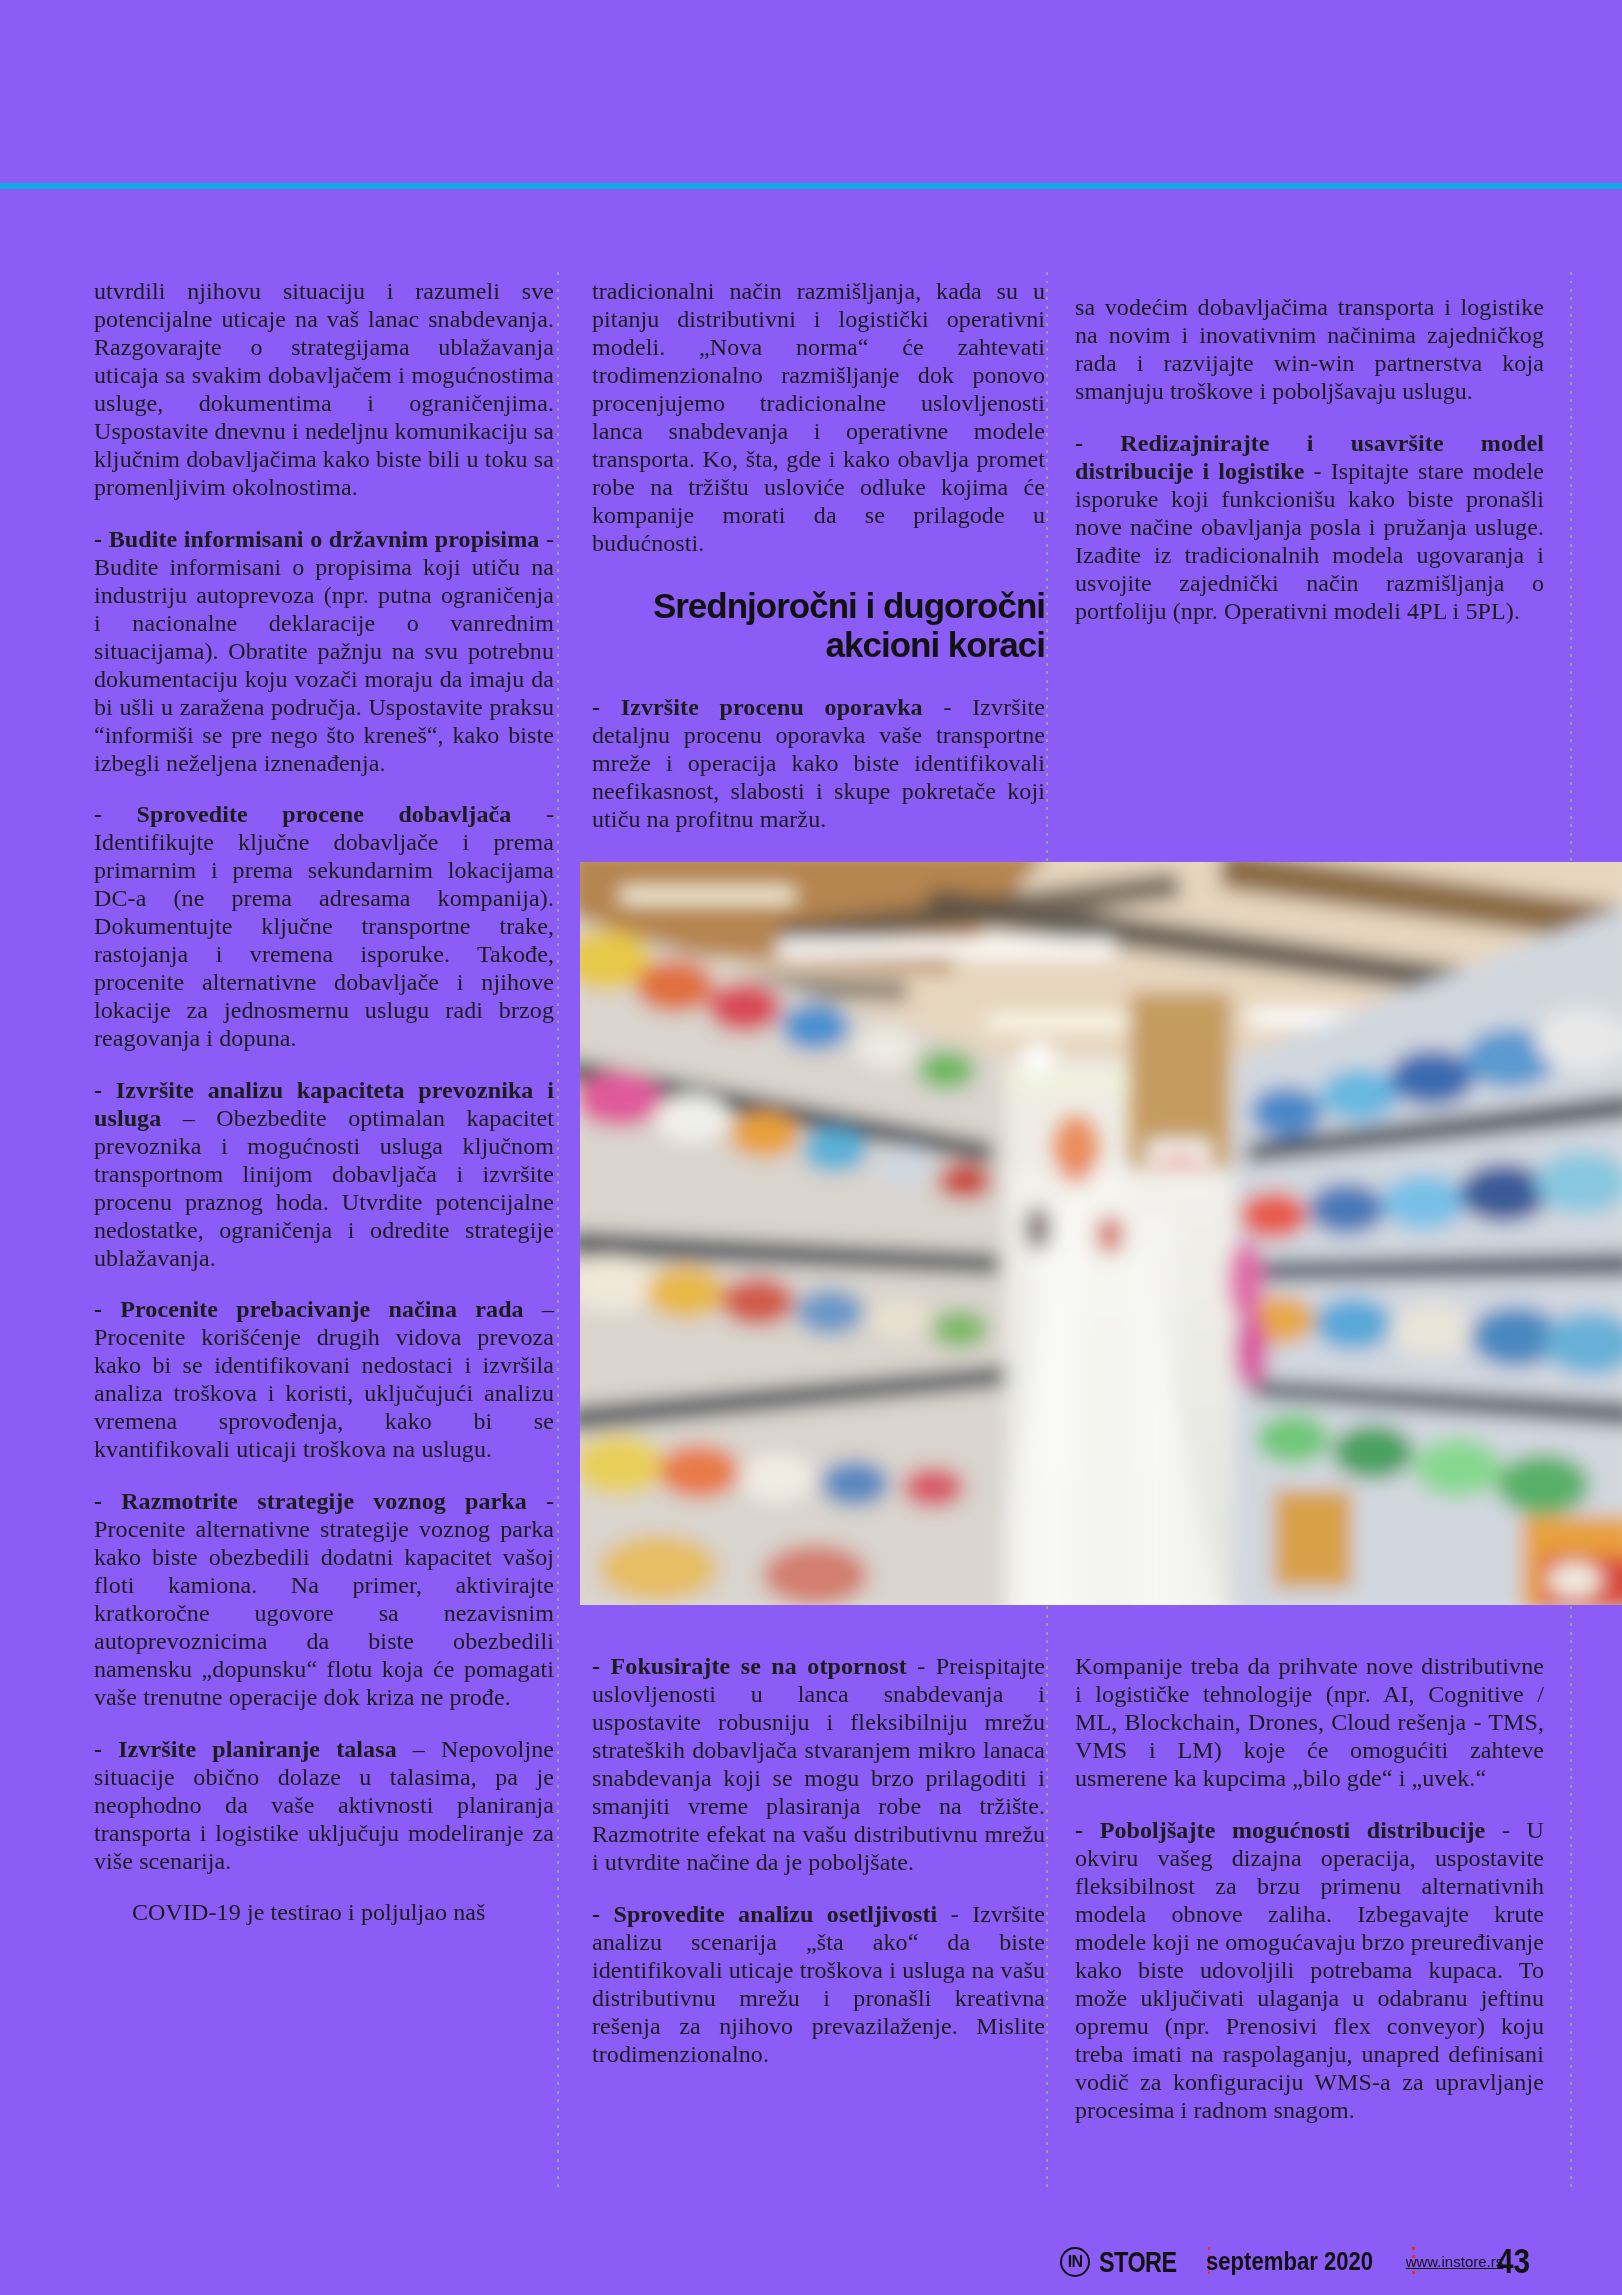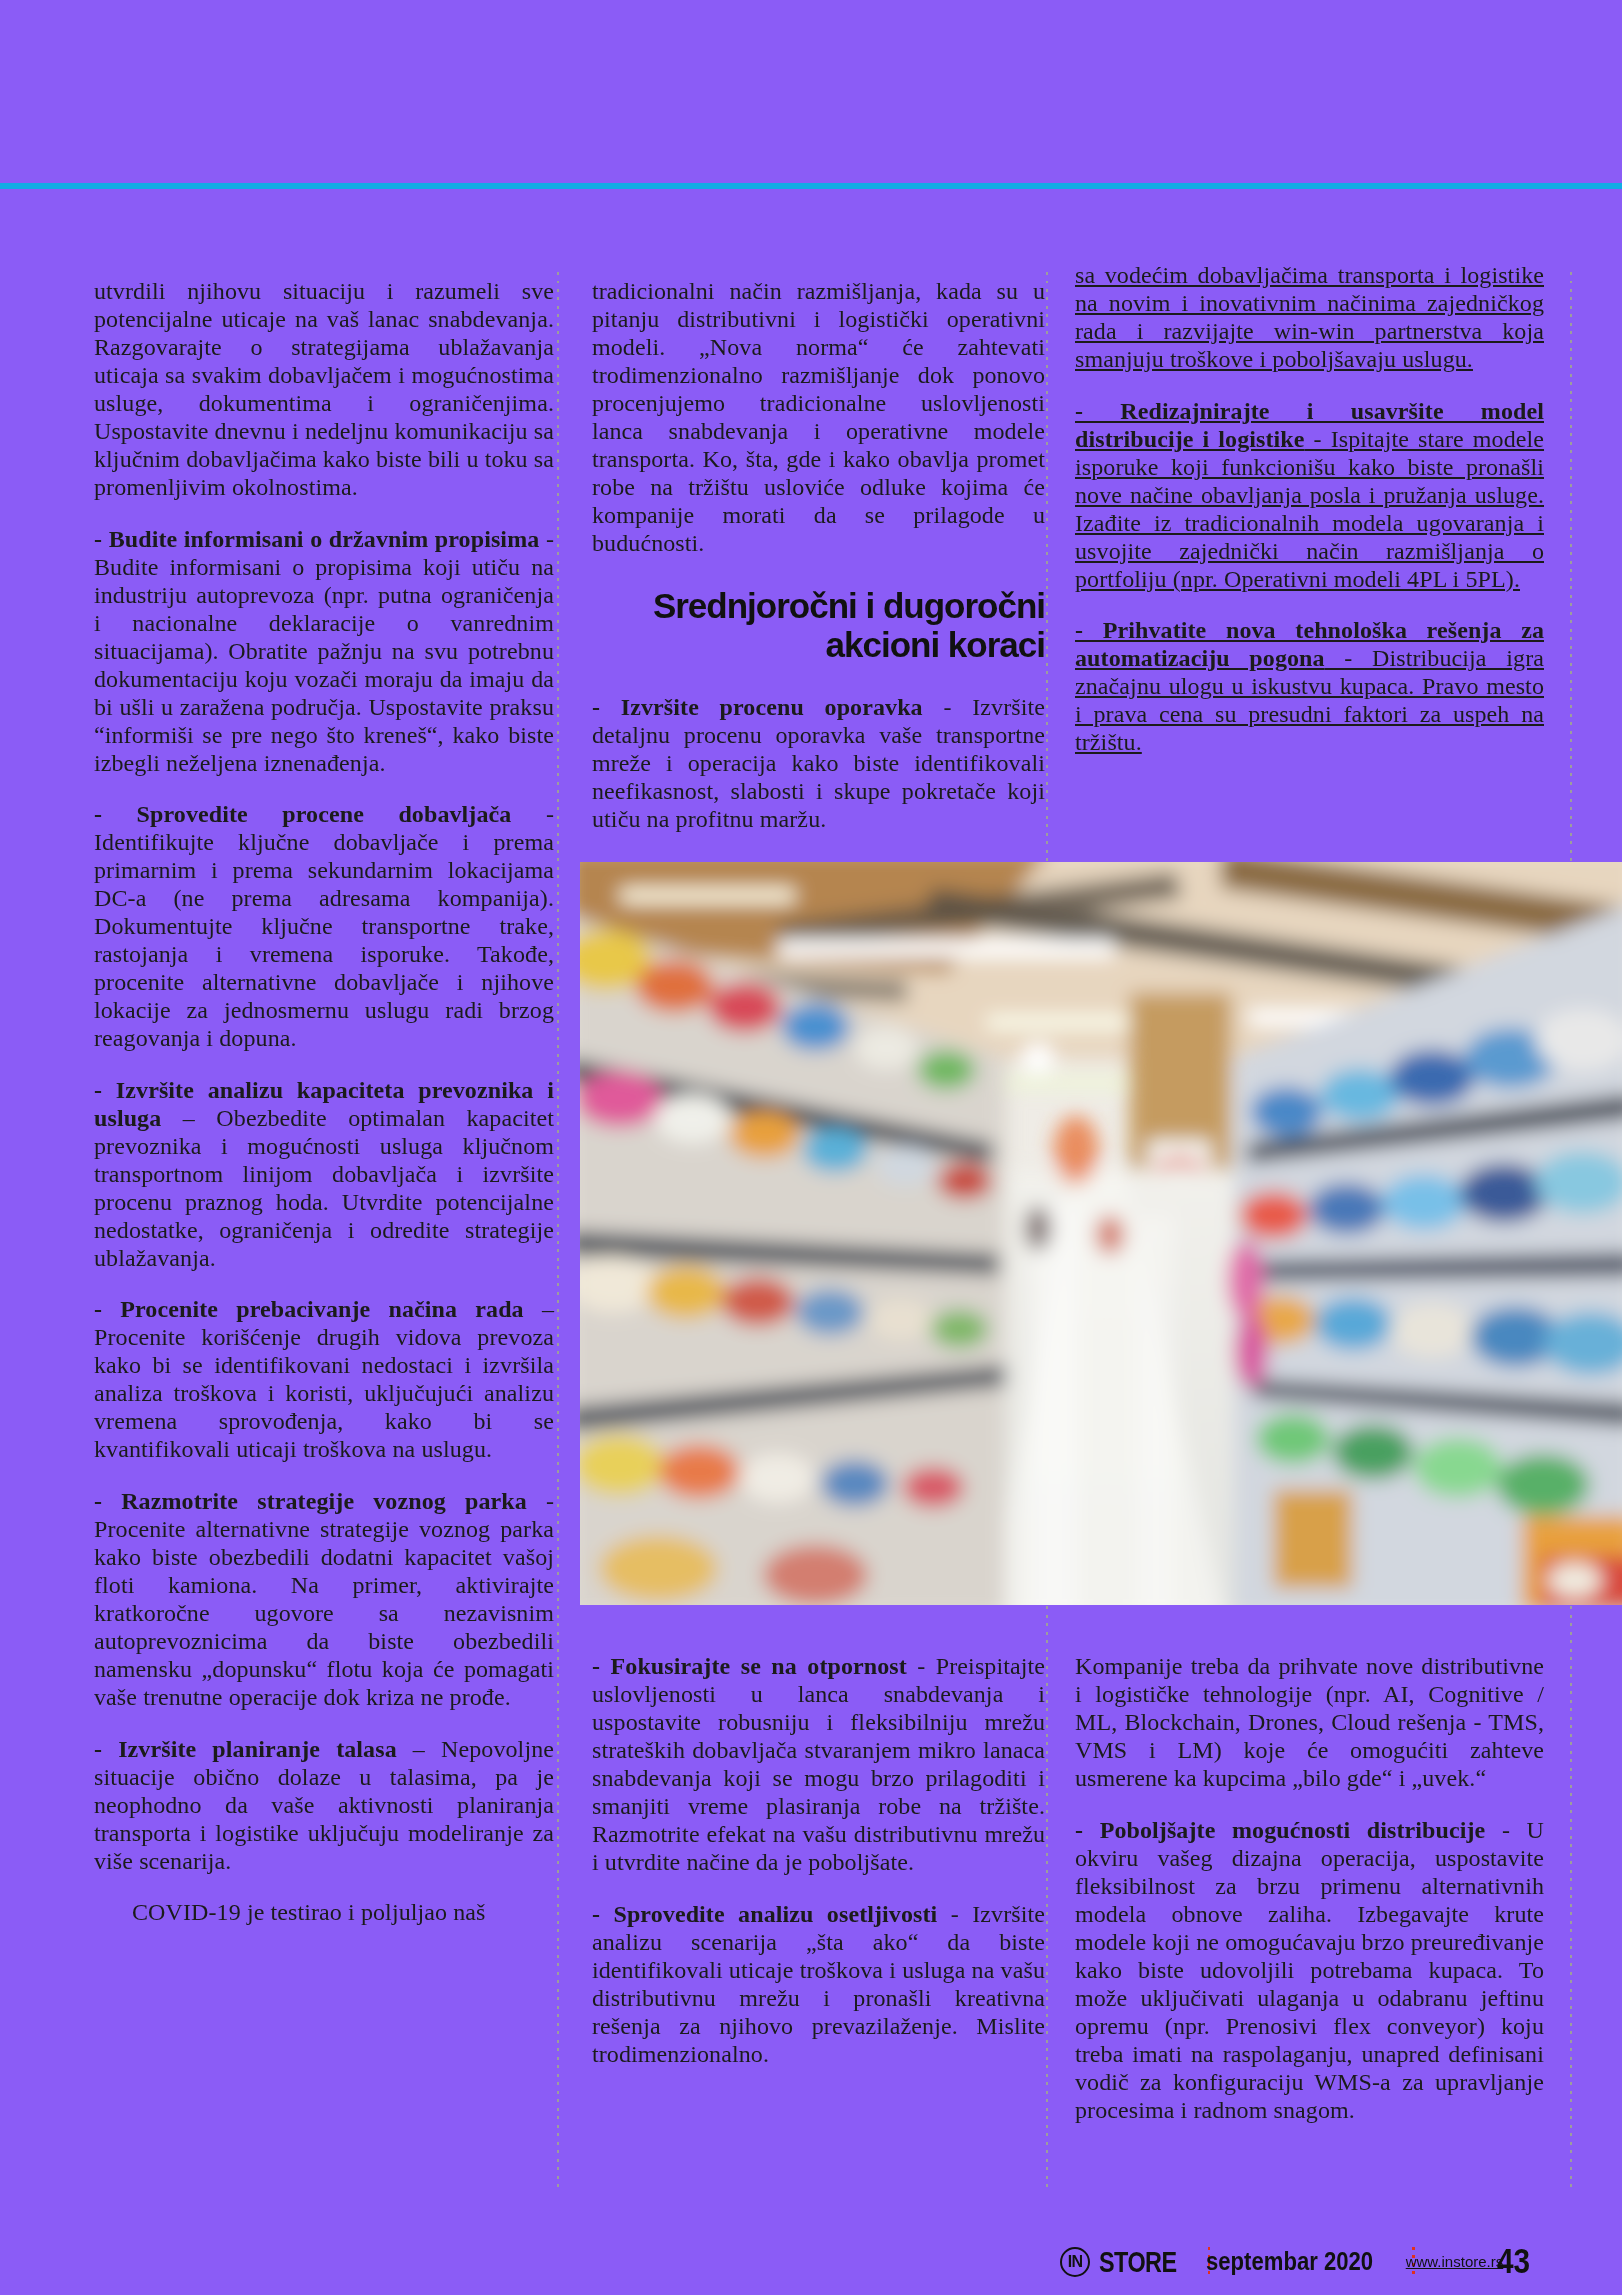--- a/index.html
+++ b/index.html
@@ -21,21 +21,21 @@
   }
   .col p{margin:0 0 23.6px 0;}
   .lead-bold{font-weight:bold;}
   .col h2{
     font-family:"Liberation Sans",sans-serif;font-weight:bold;color:#111;
     font-size:35px;line-height:39px;letter-spacing:-1px;
     margin:29px 0 29px 0;text-align:right;white-space:pre-line;
   }
   .c1{left:94px;top:277px;width:460px;}
   .c2top{left:592px;top:277px;width:453px;}
-  .c3top{left:1075px;top:261px;width:469px;text-decoration:underline;}
+  .c3top{left:1075px;top:293px;width:469px;}
   .c2bot{left:592px;top:1652px;width:453px;}
   .c3bot{left:1075px;top:1652px;width:469px;}
   .indent{padding-left:38px;}
   .photo{
     position:absolute;left:580px;top:862px;width:1043px;height:743px;margin:0;
     overflow:hidden;
   }
   .photo svg{display:block;width:100%;height:100%;}
   .footer{
     position:absolute;left:1060px;top:2243px;height:37px;
@@ -85,21 +85,20 @@
   <div class="col c2top">
     <p><span class="lead-bold"></span><span>tradicionalni način razmišljanja, kada su u pitanju distributivni i logistički operativni modeli. „Nova norma“ će zahtevati trodimenzionalno razmišljanje dok ponovo procenjujemo tradicionalne uslovljenosti lanca snabdevanja i operativne modele transporta. Ko, šta, gde i kako obavlja promet robe na tržištu usloviće odluke kojima će kompanije morati da se prilagode u budućnosti.</span></p>
     <h2>Srednjoročni i dugoročni
 akcioni koraci</h2>
     <p><span class="lead-bold">- Izvršite procenu oporavka</span><span> - Izvršite detaljnu procenu oporavka vaše transportne mreže i operacija kako biste identifikovali neefikasnost, slabosti i skupe pokretače koji utiču na profitnu maržu.</span></p>
   </div>
 
   <div class="col c3top">
     <p><span class="lead-bold"></span><span>sa vodećim dobavljačima transporta i logistike na novim i inovativnim načinima zajedničkog rada i razvijajte win-win partnerstva koja smanjuju troškove i poboljšavaju uslugu.</span></p>
     <p><span class="lead-bold">- Redizajnirajte i usavršite model distribucije i logistike</span><span> - Ispitajte stare modele isporuke koji funkcionišu kako biste pronašli nove načine obavljanja posla i pružanja usluge. Izađite iz tradicionalnih modela ugovaranja i usvojite zajednički način razmišljanja o portfoliju (npr. Operativni modeli 4PL i 5PL).</span></p>
-    <p><span class="lead-bold">- Prihvatite nova tehnološka rešenja za automatizaciju pogona</span><span> - Distribucija igra značajnu ulogu u iskustvu kupaca. Pravo mesto i prava cena su presudni faktori za uspeh na tržištu.</span></p>
   </div>
 
   <figure class="photo">
     <svg viewBox="0 0 1594 1136" preserveAspectRatio="none" aria-hidden="true">
       <defs>
         <filter id="blur" x="-5%" y="-5%" width="110%" height="110%">
             <feGaussianBlur stdDeviation="15"></feGaussianBlur>
           </filter>
         <linearGradient id="floor" x1="0" y1="0" x2="0" y2="1">
           <stop offset="0" stop-color="#f2f1ec"></stop>

